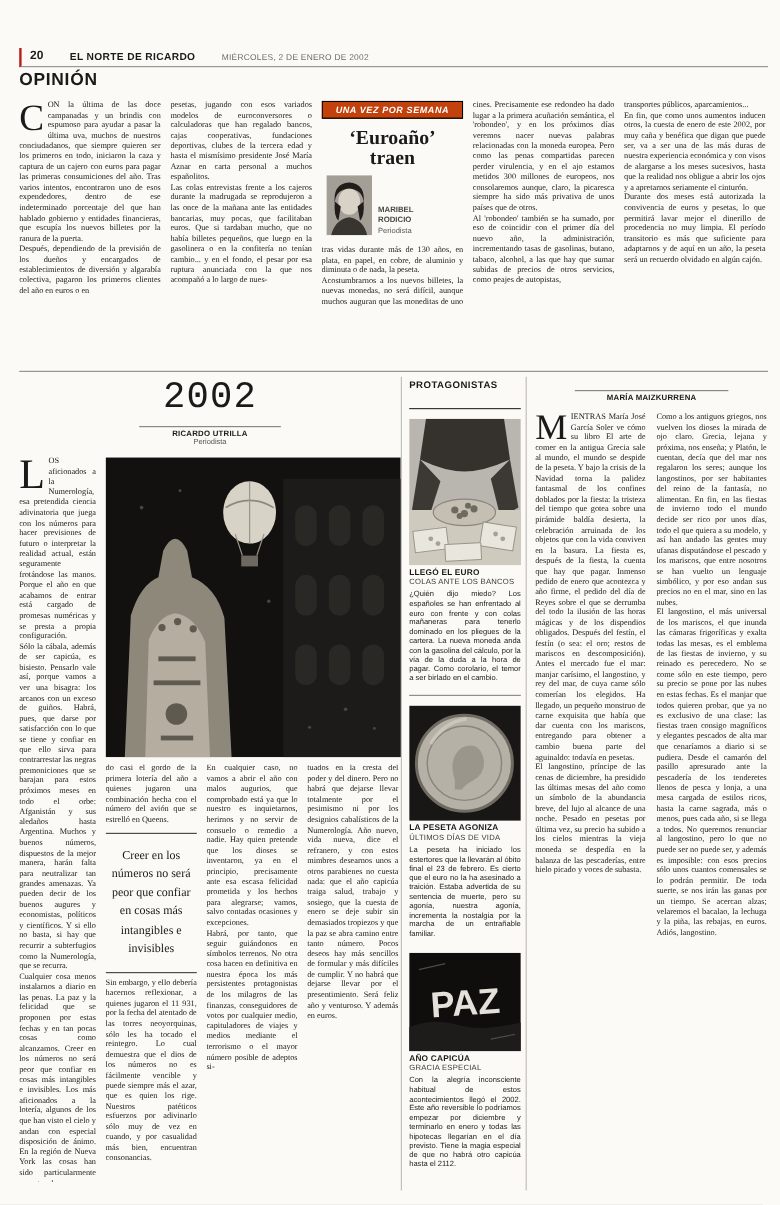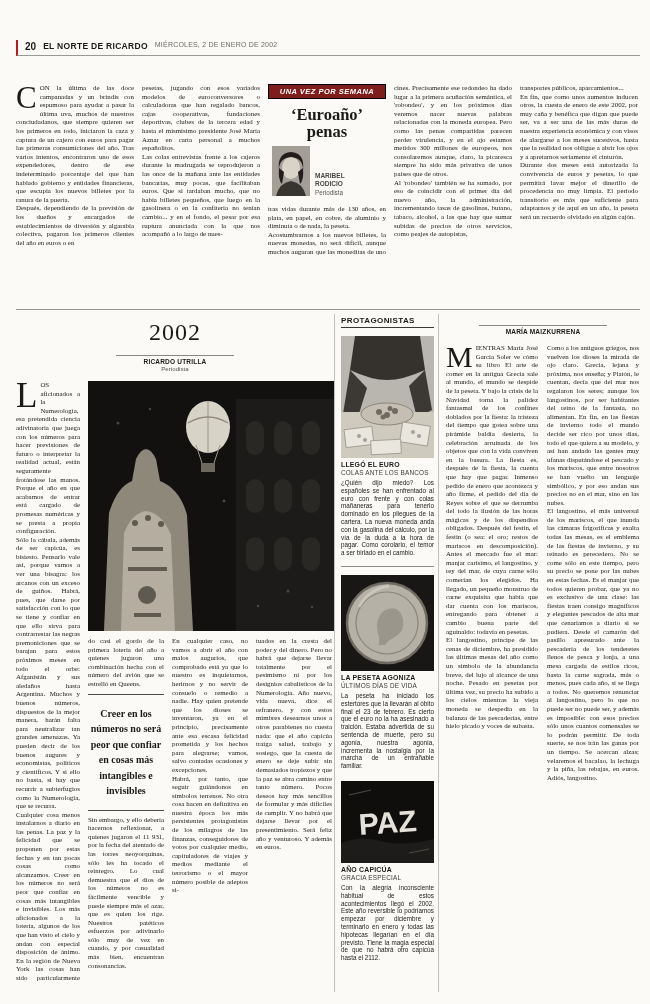--- a/index.html
+++ b/index.html
@@ -5,63 +5,63 @@
   html,body{margin:0;padding:0;background:#dddbd6;}
   .page{position:relative;width:650px;height:1004px;background:#fbfaf6;overflow:hidden;
         font-family:"Liberation Serif","DejaVu Serif",serif;color:#1b1a18;}
   .sans{font-family:"Liberation Sans","DejaVu Sans",sans-serif;}
   .body-text{font-size:6.9px;line-height:8.6px;text-align:justify;white-space:pre-line;overflow:hidden;}
   .col{overflow:hidden;}
   .dropcap{float:left;font-size:31px;line-height:25px;padding:1px 3px 0 0;}
 
   
   .hdr{position:absolute;left:16px;top:40px;width:624px;}
-  .hdr-row{display:flex;align-items:flex-start;gap:7px;border-left:2px solid #b91c1c;padding:1px 0 3px 7px;
+  .hdr-row{display:flex;align-items:flex-end;gap:22px;border-left:2px solid #b91c1c;padding:1px 0 3px 7px;
            border-bottom:1px solid #9a9892;}
   .pgnum{font-weight:bold;font-size:10px;}
   .mast{font-weight:bold;font-size:8.5px;letter-spacing:.3px;}
   .date{font-size:7px;color:#6d6b66;letter-spacing:.2px;}
   .section{font-weight:bold;font-size:14.5px;letter-spacing:.6px;margin-top:3px;}
 
   
   .lead{position:absolute;left:16px;top:84px;width:624px;height:222px;display:flex;gap:8px;}
   .lead .col{width:118px;height:222px;}
 
   
   .wbox{width:118px;}
-  .kicker{background:#7f1d1d;color:#fff;font-weight:bold;font-style:italic;font-size:7.5px;
+  .kicker{background:#c2410c;color:#fff;font-weight:bold;font-style:italic;font-size:7.5px;
           text-align:center;padding:2px 0;letter-spacing:.5px;border:1px solid #000;}
   .wb-head{font-weight:bold;font-size:16.5px;line-height:17px;text-align:center;margin:7px 0 6px;white-space:pre-line;}
   .wb-row{display:flex;gap:5px;align-items:flex-end;padding:0 4px 4px;}
   .wb-name{font-weight:bold;font-size:6.5px;color:#4a4844;line-height:7.5px;width:48px;}
   .wb-role{font-size:6.3px;color:#5a5853;margin-top:2px;}
   .wb-photo{width:38px;height:50px;flex:none;}
 
   .main-rule{position:absolute;left:16px;top:309px;width:624px;height:1px;background:#979590;}
   .vrule{position:absolute;top:314px;height:678px;width:1px;background:#c2c0ba;}
 
   
   .a2{position:absolute;left:16px;top:316px;width:318px;height:686px;}
-  .a2-head{font-size:24px;line-height:32px;text-align:center;letter-spacing:1px;}
+  .a2-head{font-size:31px;line-height:32px;text-align:center;letter-spacing:1px;font-family:Liberation Mono, monospace;}
   .a2-byline{width:118px;margin:7px auto 0;border-top:1px solid #8a8883;text-align:center;padding-top:2px;}
   .by-name{font-weight:bold;font-size:6.5px;letter-spacing:.2px;}
   .by-role{font-size:6.2px;color:#55534e;}
   .a2-body{display:flex;gap:8px;margin-top:9px;height:604px;overflow:hidden;}
   .a2-c1{width:64px;height:604px;}
   .a2-right{width:246px;display:flex;flex-direction:column;}
   .a2-img{width:246px;height:250px;flex:none;}
   .a2-lower{display:flex;gap:8px;margin-top:6px;height:342px;overflow:hidden;}
   .a2-lower .ncol{width:76px;height:342px;}
   .a2-cB{display:flex;flex-direction:column;}
   .pullq{border-top:1px solid #4e4c48;border-bottom:1px solid #4e4c48;margin:5px 0;padding:11px 1px;
-         font-weight:bold;font-size:10px;line-height:15.5px;text-align:center;flex:none;}
+         font-weight:normal;font-size:10px;line-height:15.5px;text-align:center;flex:none;}
 
   
   .pr{position:absolute;left:341px;top:316px;width:93px;}
-  .pr-head{font-weight:bold;font-size:8px;letter-spacing:.4px;border-bottom:1px solid #3a3834;padding-bottom:2px;}
+  .pr-head{font-weight:bold;font-size:8px;letter-spacing:.4px;border-bottom:1px solid #3a3834;padding-bottom:15px;}
   .pr-photo{display:block;width:93px;}
   .pr-title{font-weight:bold;font-size:6.9px;margin-top:3px;letter-spacing:.2px;}
   .pr-sub{font-size:6.4px;color:#3c3a36;letter-spacing:.2px;margin-top:1px;}
   .pr-text{font-size:6.3px;line-height:7.8px;text-align:justify;margin-top:3px;white-space:pre-line;}
   .pr-item{margin-top:8px;}
   .pr-div{border-top:1px solid #8f8d88;margin:9px 0 0;}
 
   
   .fw{position:absolute;left:446px;top:316px;width:194px;}
   .fw-head{font-size:25px;line-height:27px;text-align:center;white-space:pre-line;letter-spacing:.5px;}
@@ -73,32 +73,33 @@
 <body>
 
 <div class="page">
 
   <div class="hdr sans">
     <div class="hdr-row">
       <span class="pgnum">20</span>
       <span class="mast">EL NORTE DE RICARDO</span>
       <span class="date">MIÉRCOLES, 2 DE ENERO DE 2002</span>
     </div>
+    <div class="section">OPINIÓN</div>
   </div>
 
   <div class="lead">
     <div class="col body-text"><span class="dropcap">C</span><span>ON la última de las doce campanadas y un brindis con espumoso para ayudar a pasar la última uva, muchos de nuestros conciudadanos, que siempre quieren ser los primeros en todo, iniciaron la caza y captura de un cajero con euros para pagar las primeras consumiciones del año. Tras varios intentos, encontraron uno de esos expendedores, dentro de ese indeterminado porcentaje del que han hablado gobierno y entidades financieras, que escupía los nuevos billetes por la ranura de la puerta.
 Después, dependiendo de la previsión de los dueños y encargados de establecimientos de diversión y algarabía colectiva, pagaron los primeros clientes del año en euros o en</span></div>
     <div class="col body-text"><span>pesetas, jugando con esos variados modelos de euroconversores o calculadoras que han regalado bancos, cajas cooperativas, fundaciones deportivas, clubes de la tercera edad y hasta el mismísimo presidente José María Aznar en carta personal a muchos españolitos.
 Las colas entrevistas frente a los cajeros durante la madrugada se reprodujeron a las once de la mañana ante las entidades bancarias, muy pocas, que facilitaban euros. Que si tardaban mucho, que no había billetes pequeños, que luego en la gasolinera o en la confitería no tenían cambio... y en el fondo, el pesar por esa ruptura anunciada con la que nos acompañó a lo largo de nues-</span></div>
     <div class="col">
       <div class="wbox">
         <div class="kicker sans">UNA VEZ POR SEMANA</div>
         <div class="wb-head">‘Euroaño’
-penas</div>
+traen</div>
         <div class="wb-row">
           <svg class="wb-photo" viewBox="0 0 38 50">
             <rect width="38" height="50" fill="#a39e96"></rect>
             <path d="M4,50 Q7,37 19,35 Q31,37 34,50 Z" fill="#38342f"></path>
             <ellipse cx="19" cy="22" rx="9" ry="11" fill="#d8d2c7"></ellipse>
             <path d="M7,24 Q5,7 19,6 Q33,7 31,24 Q31,12 19,11 Q7,12 7,24 Z" fill="#221d1a"></path>
             <path d="M7,22 Q6,34 10,38 L12,26 Z" fill="#221d1a"></path>
             <path d="M31,22 Q32,34 28,38 L26,26 Z" fill="#221d1a"></path>
           </svg>
           <div>

